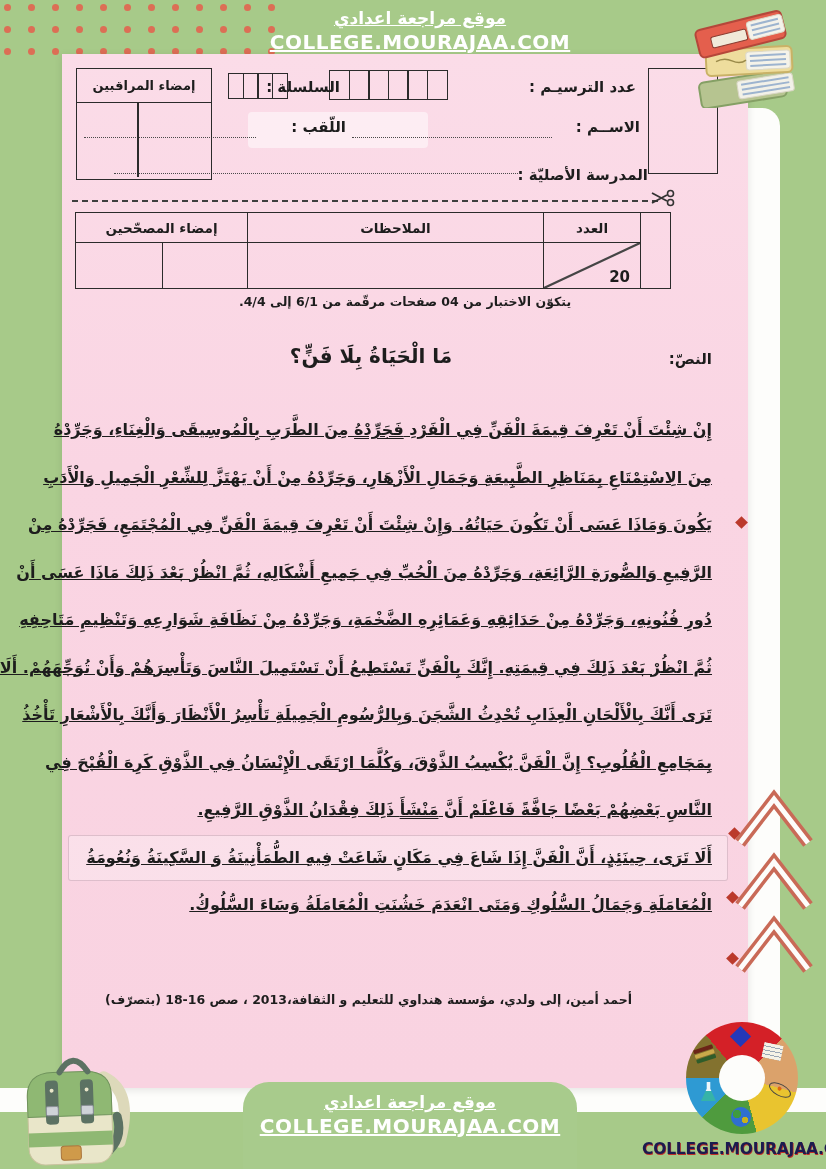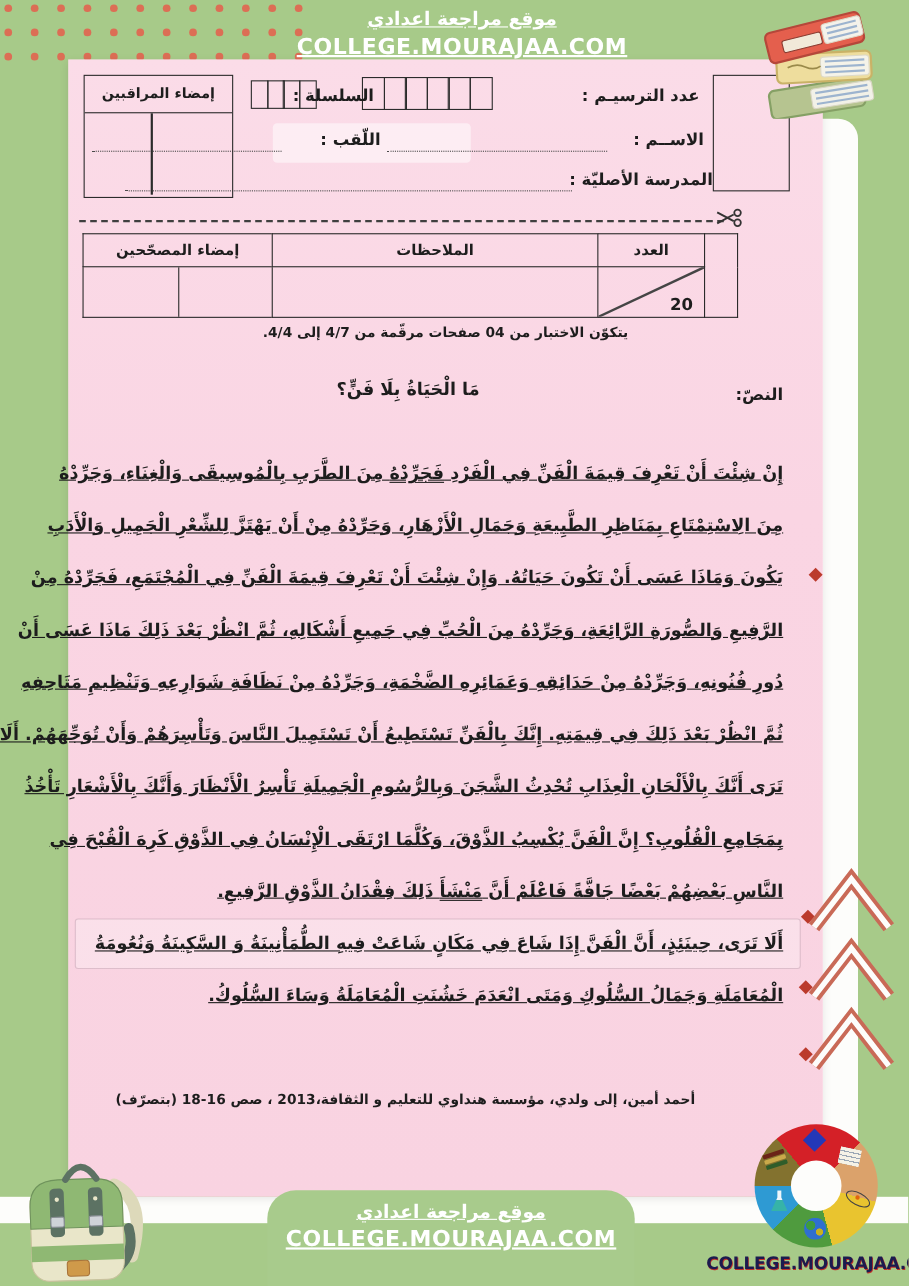--- a/index.html
+++ b/index.html
@@ -67,21 +67,21 @@
   td.scorecell .score{position:absolute;right:10px;bottom:2px;font-size:15px;font-weight:800;}
   td.corrcell{position:relative;}
   td.corrcell::after{content:"";position:absolute;left:50%;top:0;bottom:0;width:1.5px;background:#2b2b2b;}
 
   .pages-note{position:absolute;left:0;right:0;top:240px;text-align:center;
               font-size:12.5px;font-weight:700;}
 
   
   .section-label{position:absolute;right:36px;top:296px;font-size:15px;font-weight:800;}
   .exam-title{position:absolute;left:60px;right:128px;top:290px;text-align:center;
-              font-size:16px;font-weight:800;}
+              font-size:20px;font-weight:800;}
   .hl-box{position:absolute;left:6px;right:20px;top:781px;height:46px;
           background:rgba(255,255,255,.28);border:1px solid rgba(165,125,145,.35);border-radius:3px;}
   .body-lines{position:absolute;right:36px;left:30px;top:352px;}
   .bline{height:47.5px;line-height:47.5px;font-size:16px;font-weight:700;
          text-align:justify;text-align-last:justify;white-space:nowrap;text-decoration:underline;}
   .bline.short{text-align-last:right;}
   .bline u{text-underline-offset:3px;}
   .citation{position:absolute;right:116px;top:938px;font-size:12.5px;font-weight:700;}
   .pagenum{position:absolute;left:0;right:0;top:992px;text-align:right;direction:ltr;
            font-size:14.5px;font-weight:800;}
@@ -206,21 +206,21 @@
         <span class="cell"></span>
         <span class="cell"></span>
       </div>
 
     <div class="watermark" style="right:320px;top:58px;width:180px;height:36px"></div>
     <div class="lbl" style="right:108px;top:64px">الاســم :</div>
     <div class="dotline" style="right:196px;top:68px;width:200px"></div>
     <div class="lbl" style="right:402px;top:64px">اللّقب :</div>
     <div class="dotline" style="right:492px;top:68px;width:172px"></div>
 
-    <div class="lbl" style="right:100px;top:100px">المدرسة الأصليّة :</div>
+    <div class="lbl" style="right:100px;top:112px">المدرسة الأصليّة :</div>
     <div class="dotline" style="right:228px;top:104px;width:406px"></div>
 
     <div class="supbox">
       <div class="head">إمضاء المراقبين</div>
       <div class="body"></div>
     </div>
 
     <div class="cutline"></div>
     <svg class="scissors" width="27" height="19" viewBox="0 0 27 19">
       <path d="M2 4 L17 12 M2 14 L17 6" stroke="#333" stroke-width="1.8" fill="none"></path>
@@ -248,21 +248,21 @@
             <line x1="0" y1="100" x2="100" y2="0" stroke="#454545" stroke-width="2.2" vector-effect="non-scaling-stroke"></line>
           </svg>
           <span class="score">20</span>
         </td>
         <td class="body"></td>
         <td class="body corrcell"></td>
       </tr>
     </tbody>
       </table>
 
-    <div class="pages-note">يتكوّن الاختبار من 04 صفحات مرقّمة من 4/7 إلى 4/4.</div>
+    <div class="pages-note">يتكوّن الاختبار من 04 صفحات مرقّمة من 6/1 إلى 4/4.</div>
 
     <div class="section-label">النصّ:</div>
     <div class="exam-title">مَا الْحَيَاةُ بِلَا فَنٍّ؟</div>
     <div class="hl-box"></div>
     <div class="body-lines" id="bodyLines">
         <div class="bline">إِنْ شِئْتَ أَنْ تَعْرِفَ قِيمَةَ الْفَنِّ فِي الْفَرْدِ <u>فَجَرِّدْهُ</u> مِنَ الطَّرَبِ بِالْمُوسِيقَى وَالْغِنَاءِ، وَجَرِّدْهُ</div>
         <div class="bline">مِنَ الِاسْتِمْتَاعِ بِمَنَاظِرِ الطَّبِيعَةِ وَجَمَالِ الْأَزْهَارِ، وَجَرِّدْهُ مِنْ أَنْ يَهْتَزَّ لِلشِّعْرِ الْجَمِيلِ وَالْأَدَبِ</div>
         <div class="bline">يَكُونَ وَمَاذَا عَسَى أَنْ تَكُونَ حَيَاتُهُ. وَإِنْ شِئْتَ أَنْ تَعْرِفَ قِيمَةَ الْفَنِّ فِي الْمُجْتَمَعِ، فَجَرِّدْهُ مِنْ</div>
         <div class="bline">الرَّفِيعِ وَالصُّورَةِ الرَّائِعَةِ، وَجَرِّدْهُ مِنَ الْحُبِّ فِي جَمِيعِ أَشْكَالِهِ، ثُمَّ انْظُرْ بَعْدَ ذَلِكَ مَاذَا عَسَى أَنْ</div>
         <div class="bline">دُورِ فُنُونِهِ، وَجَرِّدْهُ مِنْ حَدَائِقِهِ وَعَمَائِرِهِ الضَّخْمَةِ، وَجَرِّدْهُ مِنْ نَظَافَةِ شَوَارِعِهِ وَتَنْظِيمِ مَتَاحِفِهِ</div>

